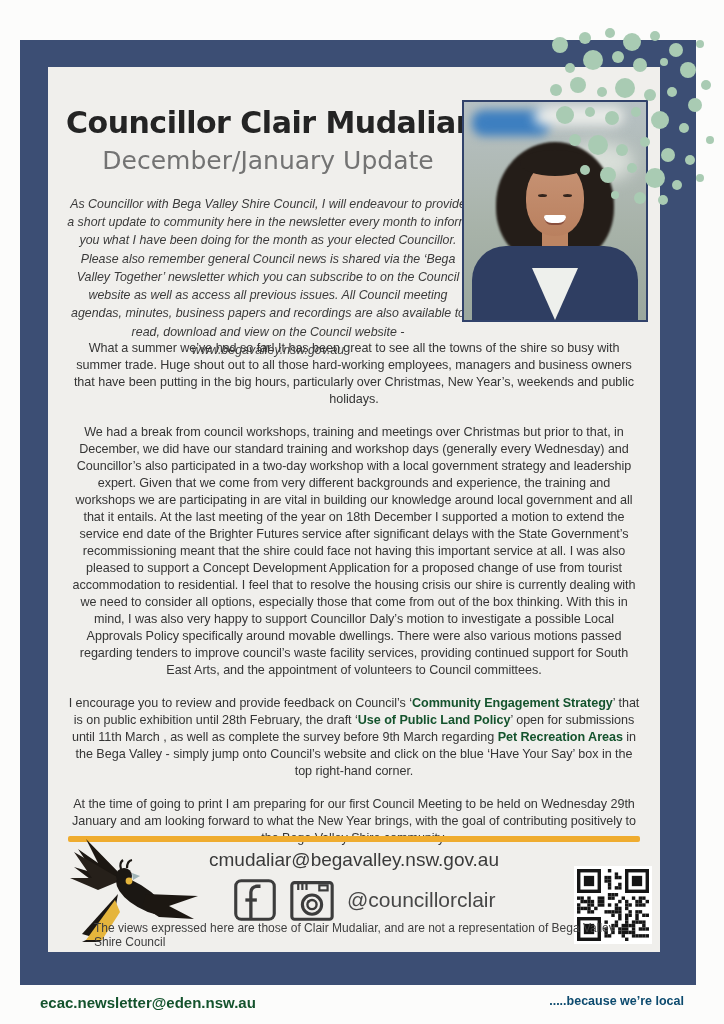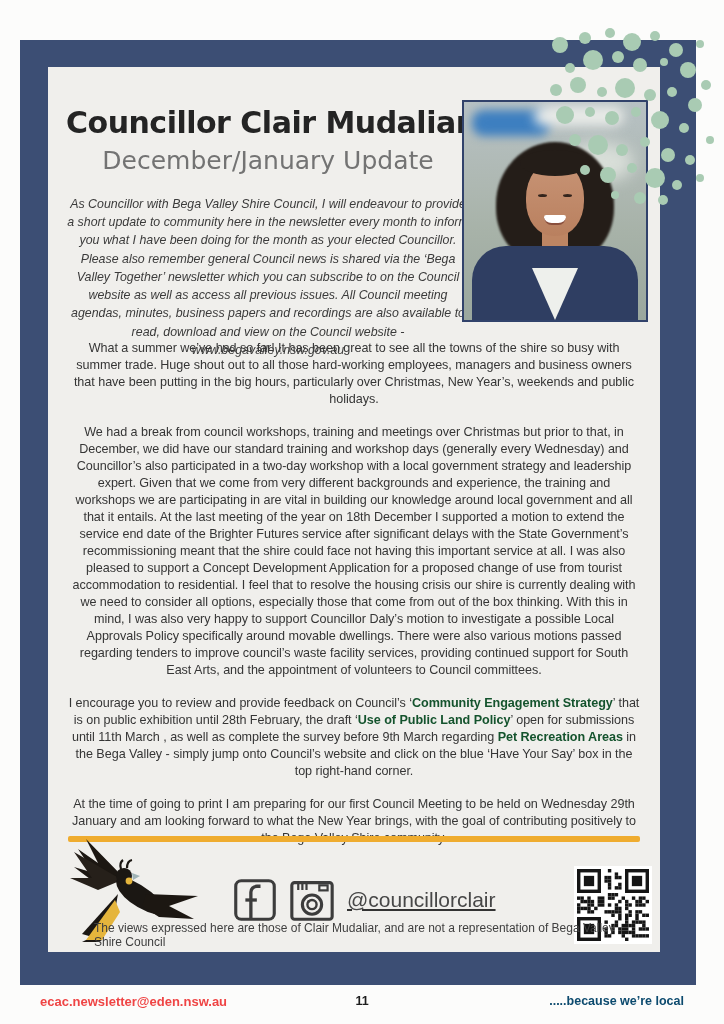--- a/index.html
+++ b/index.html
@@ -43,30 +43,30 @@
 
   
   .bodytext{padding:0 20px;}
   .bodytext p{margin:0 0 16px;font-size:12.6px;line-height:17px;text-align:center;color:#353535;letter-spacing:-0.05px;}
   .bodytext b{font-weight:700;color:#14532d;}
 
   
   .footer{position:absolute;left:0;right:0;bottom:0;height:116px;}
   .rule{position:absolute;left:20px;right:20px;top:0;height:6px;background:#efac2f;border-radius:2px;}
   .email{position:absolute;left:0;right:0;top:13px;text-align:center;font-size:19px;color:#3a3a3a;}
-  .social-row{position:absolute;left:185px;top:42px;display:flex;align-items:center;gap:12px;text-decoration:underline;}
+  .social-row{position:absolute;left:185px;top:42px;display:flex;align-items:center;gap:12px;}
   .handle{font-size:21px;color:#474747;}
   .icon-svg{display:block;}
   .bird{position:absolute;left:4px;bottom:6px;}
   .disclaimer{position:absolute;left:46px;right:26px;bottom:3px;text-align:left;font-size:12px;color:#3f3f3f;}
   .qr{position:absolute;right:8px;top:30px;width:78px;height:78px;background:#fff;display:flex;align-items:center;justify-content:center;}
 
   
   .bottom-bar{position:absolute;left:0;right:0;bottom:0;height:39px;background:#fcfcfb;}
-  .bottom-bar .bb-left{position:absolute;left:40px;top:9px;font-size:13px;font-weight:700;color:#ef4444;}
+  .bottom-bar .bb-left{position:absolute;left:40px;top:9px;font-size:15px;font-weight:700;color:#14532d;}
   .bottom-bar .bb-page{position:absolute;left:0;right:0;top:9px;text-align:center;font-size:12.5px;font-weight:700;color:#1d1d1d;}
   .bottom-bar .bb-right{position:absolute;right:40px;top:9px;font-size:12.5px;font-weight:700;color:#0c4a6e;}
 </style>
 </head>
 <body>
 
 <div class="sheet">
   <div class="frame"></div>
 
   <div class="content">
@@ -99,20 +99,21 @@
 
     <div class="bodytext">
       <p><span>What a summer we’ve had so far! It has been great to see all the towns of the shire so busy with summer trade. Huge shout out to all those hard-working employees, managers and business owners that have been putting in the big hours, particularly over Christmas, New Year’s, weekends and public holidays.</span></p>
       <p><span>We had a break from council workshops, training and meetings over Christmas but prior to that, in December, we did have our standard training and workshop days (generally every Wednesday) and Councillor’s also participated in a two-day workshop with a local government strategy and leadership expert. Given that we come from very different backgrounds and experience, the training and workshops we are participating in are vital in building our knowledge around local government and all that it entails. At the last meeting of the year on 18th December I supported a motion to extend the service end date of the Brighter Futures service after significant delays with the State Government’s recommissioning meant that the shire could face not having this important service at all. I was also pleased to support a Concept Development Application for a proposed change of use from tourist accommodation to residential. I feel that to resolve the housing crisis our shire is currently dealing with we need to consider all options, especially those that come from out of the box thinking. With this in mind, I was also very happy to support Councillor Daly’s motion to investigate a possible Local Approvals Policy specifically around movable dwellings. There were also various motions passed regarding tenders to improve council’s waste facility services, providing continued support for South East Arts, and the appointment of volunteers to Council committees.</span></p>
       <p><span>I encourage you to review and provide feedback on Council’s ‘</span><b>Community Engagement Strategy</b><span>’ that is on public exhibition until 28th February, the draft ‘</span><b>Use of Public Land Policy</b><span>’ open for submissions until 11th March , as well as complete the survey before 9th March regarding </span><b>Pet Recreation Areas</b><span> in the Bega Valley - simply jump onto Council’s website and click on the blue ‘Have Your Say’ box in the top right-hand corner.</span></p>
       <p><span>At the time of going to print I am preparing for our first Council Meeting to be held on Wednesday 29th January and am looking forward to what the New Year brings, with the goal of contributing positively to the Bega Valley Shire community.</span></p>
     </div>
 
     <div class="footer">
       <div class="rule"></div>
+      <div class="email">cmudaliar@begavalley.nsw.gov.au</div>
 
       <div class="social-row">
         <span>
           <svg class="icon-svg" width="44" height="44" viewBox="0 0 48 48">
             <rect x="3" y="3" width="42" height="42" rx="6" fill="none" stroke="#3c3c3c" stroke-width="3.4"></rect>
             <path d="M30 9 h-4 a6.5 6.5 0 0 0 -6.5 6.5 V44" fill="none" stroke="#3c3c3c" stroke-width="3.6"></path>
             <path d="M13.5 24 h12.5" fill="none" stroke="#3c3c3c" stroke-width="3.6"></path>
           </svg>
         </span>
         <span>
@@ -320,16 +321,15 @@
       <circle cx="117" cy="154" r="10"></circle>
       <circle cx="139" cy="161" r="5"></circle>
     <circle cx="162" cy="154" r="4"></circle>
       <circle cx="102" cy="174" r="6"></circle>
       <circle cx="77" cy="171" r="4"></circle>
     <circle cx="125" cy="176" r="5"></circle>
   </svg>
 
   <div class="bottom-bar">
     <span class="bb-left">ecac.newsletter@eden.nsw.au</span>
-    <span class="bb-page">11</span>
     <span class="bb-right">.....because we’re local</span>
   </div>
 </div>
 
 </body></html>

